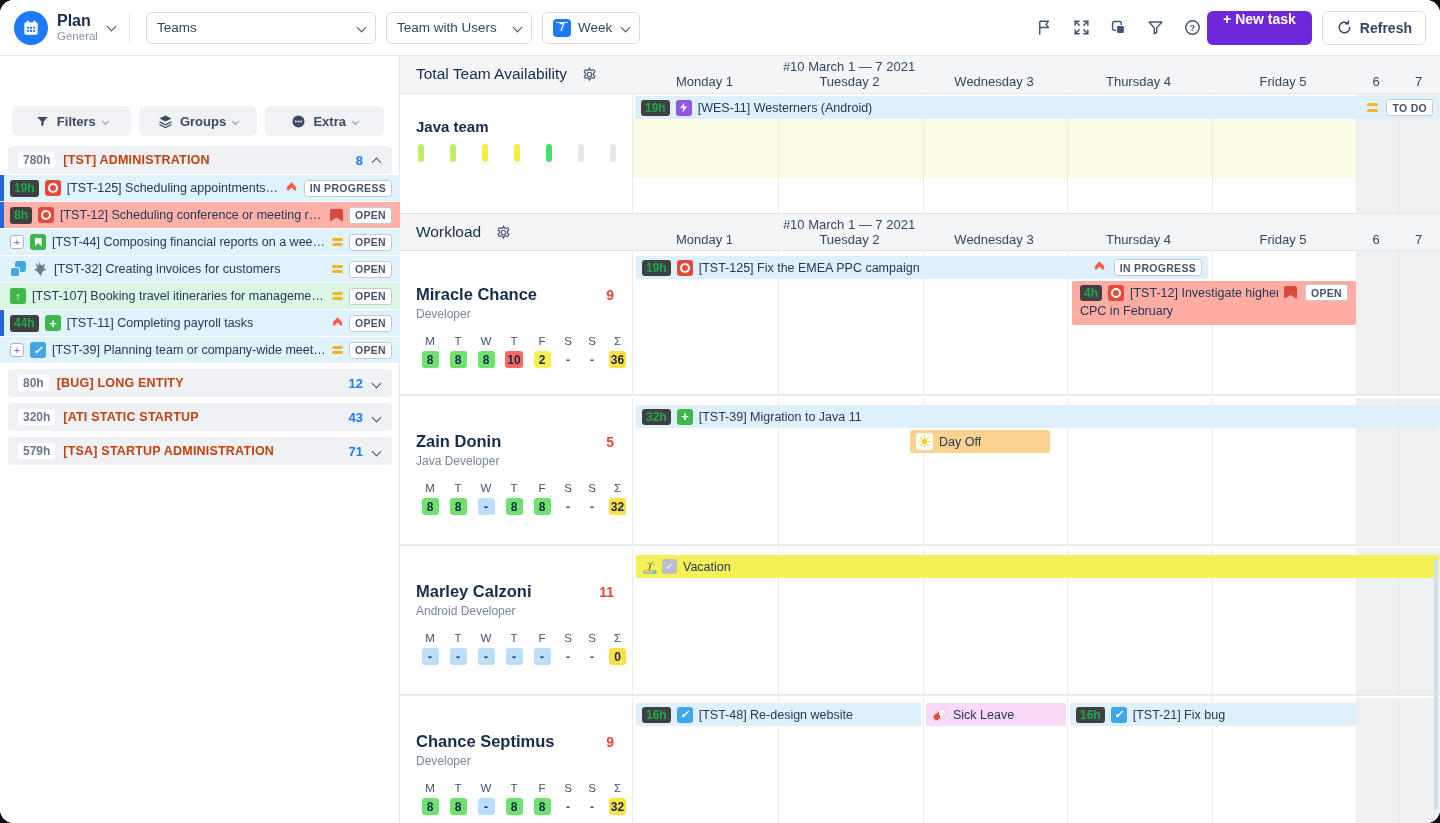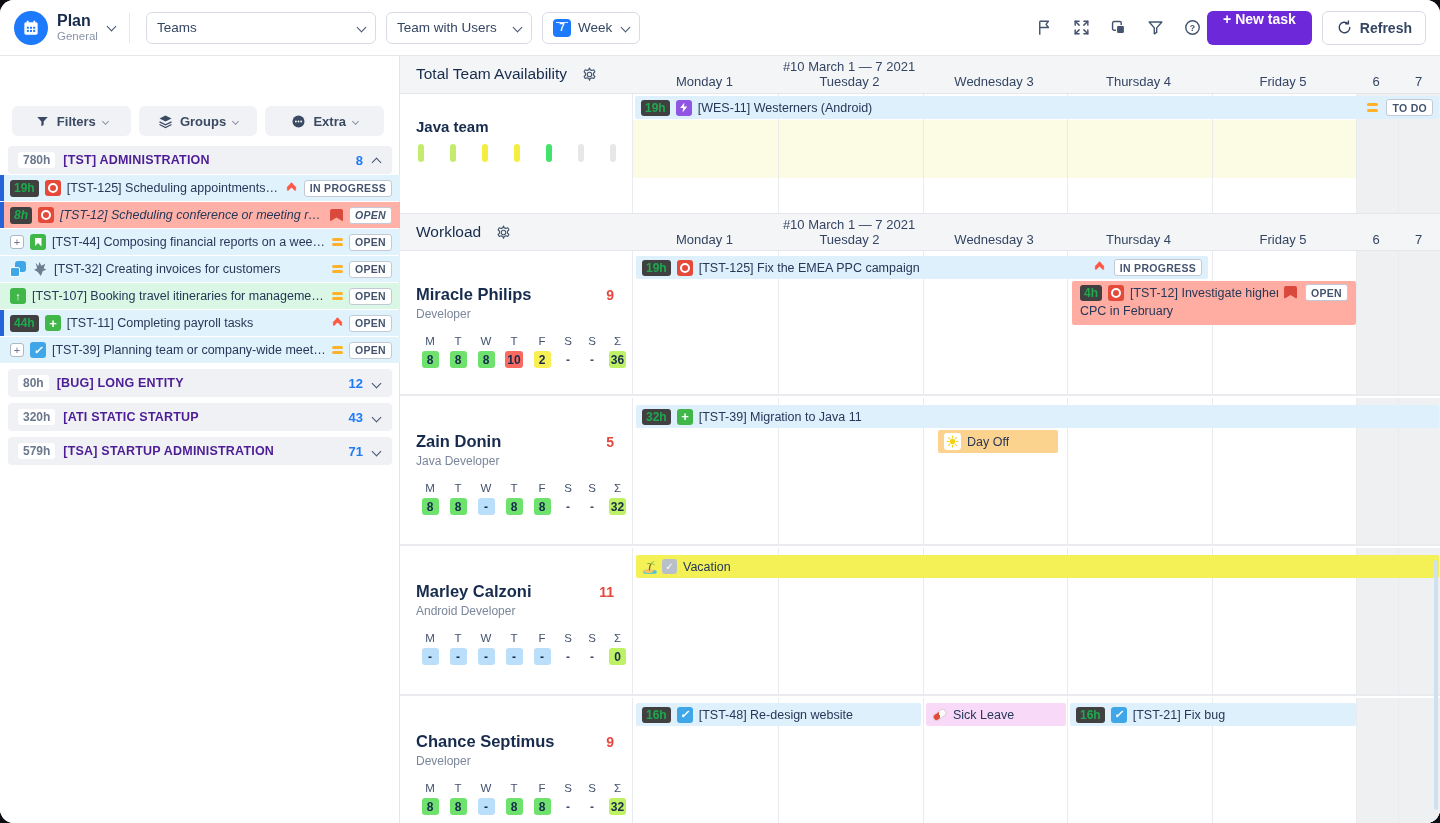--- a/index.html
+++ b/index.html
@@ -53,28 +53,28 @@
   .searchbox input{border:none;outline:none;flex:1;font-size:13.5px;font-family:"Liberation Sans",sans-serif;color:#344563;}
   .searchbox input::placeholder{color:#8a94a6;}
   .searchbox svg{width:17px;height:17px;flex:none;}
   .fbtns{position:absolute;left:12px;top:50px;width:372px;height:30px;display:flex;gap:8px;}
   .fbtn{flex:1;background:#f1f2f5;border-radius:6px;display:flex;align-items:center;justify-content:center;gap:7px;
         font-size:13px;font-weight:bold;color:#3b4a63;cursor:pointer;}
   .fbtn svg{width:15px;height:15px;}
   .rows{position:absolute;left:0;top:84px;width:400px;}
   .grow{height:28px;margin:6px 8px 1px;border-radius:4px;background:#eff1f5;display:flex;align-items:center;gap:8px;padding:0 10px;cursor:pointer;}
   .ghrs{background:#fff;border-radius:3px;color:#6b778c;font-size:12px;font-weight:bold;padding:1px 5px;}
-  .gname{flex:1;font-weight:bold;font-size:12.5px;color:#4c1d95;letter-spacing:.2px;white-space:nowrap;overflow:hidden;}
+  .gname{flex:1;font-weight:bold;font-size:12.5px;color:#c2410c;letter-spacing:.2px;white-space:nowrap;overflow:hidden;}
   .gcount{color:#1d7afc;font-weight:bold;font-size:13px;}
   .gchev{margin:0 2px 0 2px;}
   .gchev.up{transform:rotate(-135deg);margin-top:4px;}
   .trow{height:26px;margin-bottom:1px;display:flex;align-items:center;gap:6px;padding:0 8px 0 10px;font-size:12.5px;color:#253858;cursor:pointer;}
   .trow.bl{border-left:4px solid #2563d9;padding-left:6px;}
   .bg-blue{background:#e0f2fc;}
-  .bg-salmon{background:#ffb1a8;font-style:italic;}
+  .bg-salmon{background:#ffb1a8;}
   .bg-green{background:#d9f7e4;}
   .hrs{background:#404040;color:#1ea94e;font-weight:bold;font-size:12px;padding:0 4px;border-radius:3px;line-height:17px;flex:none;}
   .ttitle{flex:1;overflow:hidden;white-space:nowrap;text-overflow:ellipsis;}
   .badge{background:#fff;border:1px solid #c3cad6;border-radius:3px;font-size:10.5px;font-weight:bold;color:#44546f;
          padding:1.5px 5px;letter-spacing:.3px;white-space:nowrap;flex:none;}
   .expander{width:14px;height:14px;border:1px solid #aeb6c4;border-radius:3px;background:#fff;color:#6b778c;
             font-size:11px;line-height:12px;text-align:center;flex:none;}
   .expander::before{content:"+";}
 
   
@@ -142,21 +142,21 @@
   .mini-row .mcol:nth-child(6),.mini-row .mcol:nth-child(7){width:24px;}
   .mini-row .mcol:nth-child(8){width:27px;}
   .dl{font-size:11.5px;color:#42526e;font-weight:normal;}
   .mini-row.chips{margin-top:4px;}
   .chip{min-width:17px;height:17px;border-radius:3px;display:flex;align-items:center;justify-content:center;
         font-size:12px;font-weight:bold;color:#172b4d;padding:0 2px;}
   .chip.green{background:#6ee26d;}
   .chip.red{background:#f96a60;}
   .chip.yellow{background:#f7ef53;}
   .chip.blue{background:#badffb;}
-  .chip.sum{background:#bef264;text-align:right;}
+  .chip.sum{background:#fde047;text-align:right;}
   .chip.plain{background:transparent;color:#42526e;}
 
   .bar{position:absolute;height:23px;border-radius:2px;display:flex;align-items:center;gap:6px;padding:0 6px;
        font-size:12.5px;color:#253858;z-index:2;overflow:hidden;cursor:pointer;}
   .bar .hrs{line-height:16px;}
   .bar.blue{background:#def0fb;}
   .bar.salmon{background:#ffaca2;}
   .bar.yellowb{background:#f3f156;}
   .bar.orange{background:#fbd28e;}
   .bar.pink{background:#f9d9f8;}
@@ -459,21 +459,21 @@
       <span class="dayname" style="left:522px;width:144px">Wednesday 3</span>
       <span class="dayname" style="left:666px;width:145px">Thursday 4</span>
       <span class="dayname" style="left:811px;width:144px">Friday 5</span>
       <span class="dayname" style="left:955px;width:42px">6</span>
       <span class="dayname" style="left:997px;width:43px">7</span>
     </div>
 
     <div class="prow" style="top:195px;height:145px">
       <div class="pinfo">
         <div class="pname-line">
-          <span class="pname">Miracle Philips</span>
+          <span class="pname">Miracle Chance</span>
           <span class="pcount">9</span>
         </div>
         <div class="prole">Developer</div>
         <div class="mini">
           <div class="mini-row letters">
               <span class="mcol">
                 <b class="dl">M</b>
               </span>
               <span class="mcol">
                 <b class="dl">T</b>
@@ -628,21 +628,21 @@
           <i class="gl" style="left:290px"></i>
           <i class="gl" style="left:434px"></i>
         <i class="gl" style="left:579px"></i>
           <i class="gl" style="left:723px"></i>
           <i class="gl" style="left:765px"></i>
         <div class="bar blue" style="left:3px;width:803px;top:7px">
           <span class="hrs">32h</span>
           <i class="ti plus"></i>
           <span class="bartitle">[TST-39] Migration to Java 11</span>
         </div>
-        <div class="bar orange" style="left:305px;width:120px;top:32px">
+        <div class="bar orange" style="left:277px;width:140px;top:32px">
           <span class="sunchip">
             <svg viewBox="0 0 24 24">
                 <circle cx="12" cy="12" r="5" fill="#f2d116"></circle>
                 <g stroke="#f2d116" stroke-width="2" stroke-linecap="round">
                   <path d="M12 2v3M12 19v3M2 12h3M19 12h3M4.9 4.9l2.1 2.1M17 17l2.1 2.1M19.1 4.9L17 7M7 17l-2.1 2.1"></path>
                 </g>
               </svg>
           </span>
           <span class="bartitle">Day Off</span>
         </div>

